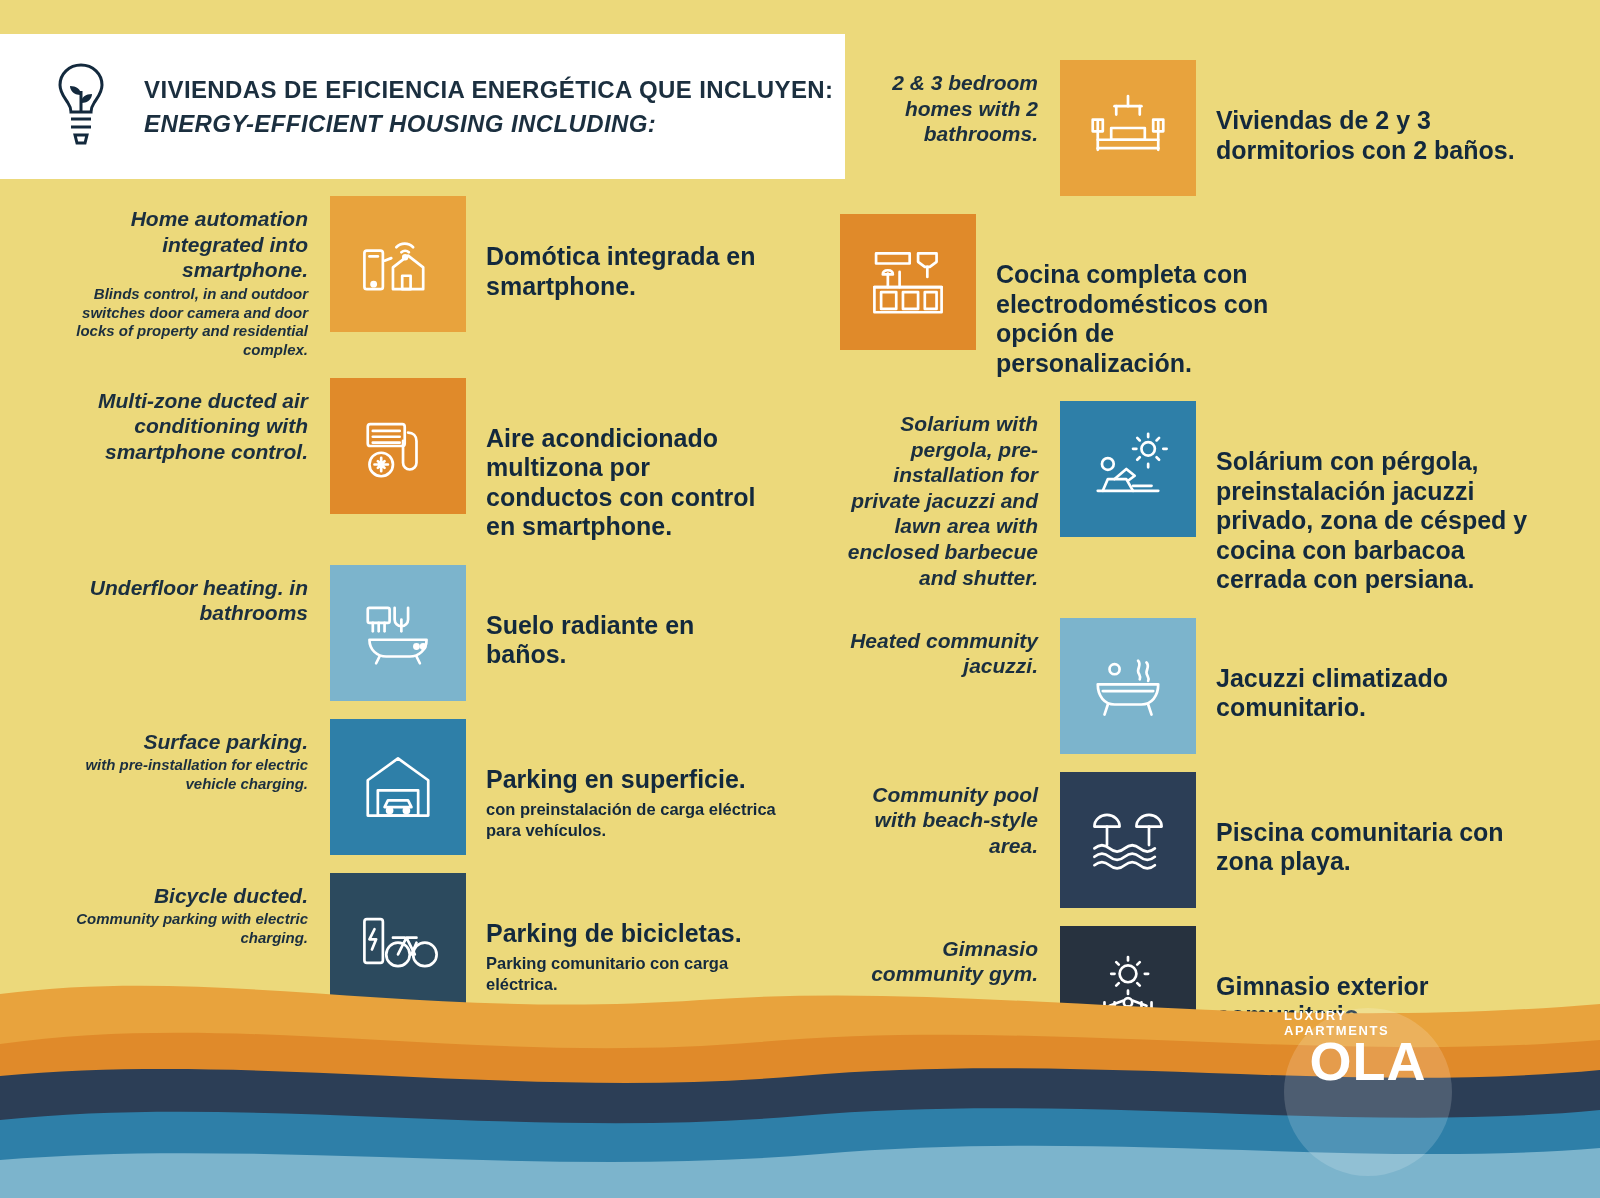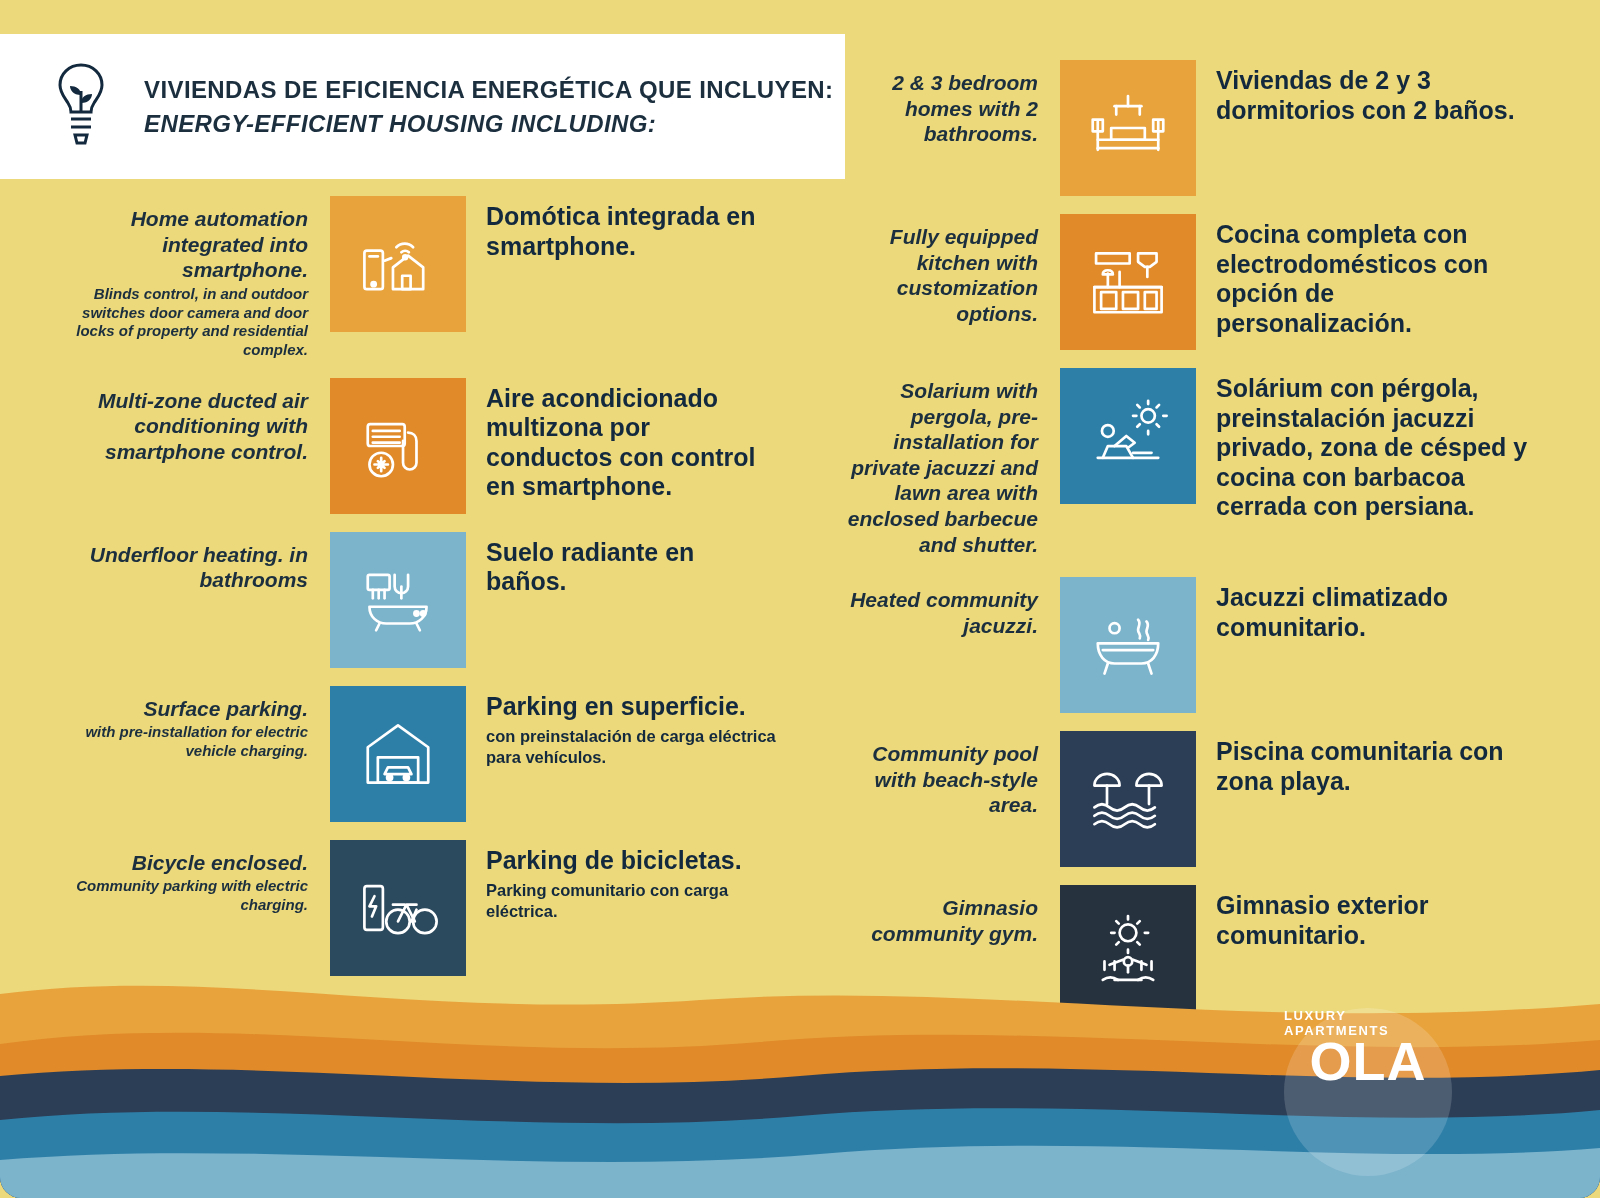--- a/index.html
+++ b/index.html
@@ -3,21 +3,21 @@
 <meta charset="utf-8">
 <style>
   * { box-sizing: border-box; margin: 0; padding: 0; }
   body {
     width: 1600px; height: 1198px;
     background: #ecd97b;
     font-family: "Liberation Sans", sans-serif;
     overflow: hidden;
     position: relative;
   }
-  .page { position: relative; width: 1600px; height: 1198px; overflow: hidden; border-radius: 21px; }
+  .page { position: relative; width: 1600px; height: 1198px; overflow: hidden; }
 
   
   .header-band {
     position: absolute; left: 0; top: 34px;
     width: 845px; height: 145px;
     background: #ffffff;
     display: flex; align-items: center;
     padding-left: 50px;
   }
   .bulb { width: 62px; height: 96px; flex: 0 0 auto; margin-right: 32px; }
@@ -46,21 +46,21 @@
   }
   .row-en .en-main { font-size: 21px; font-weight: bold; line-height: 1.22; }
   .row-en .en-sub { font-size: 15px; font-weight: bold; line-height: 1.25; margin-top: 2px; }
 
   .icon-box {
     flex: 0 0 auto; width: 136px; height: 136px;
     display: flex; align-items: center; justify-content: center;
   }
   .icon-box svg { width: 84px; height: 84px; }
 
-  .row-es { padding-left: 20px; padding-top: 6px; color: #13293d; }
+  .row-es { padding-left: 20px; padding-top: 6px; color: #13293d; margin-top: 40px; }
   .row-es .es-main { font-size: 25px; font-weight: bold; line-height: 1.18; }
   .row-es .es-sub { font-size: 16.5px; font-weight: bold; line-height: 1.25; margin-top: 5px; }
 
   
   .col-left .row-en { width: 290px; }
   .col-left .row-es { width: 310px; }
   
   .col-right .row-en { width: 220px; }
   .col-right .row-es { width: 340px; }
 
@@ -188,21 +188,21 @@
         </svg>
       </div>
       <div class="row-es">
         <div class="es-main">Parking en superficie.</div>
         <div class="es-sub">con preinstalación de carga eléctrica para vehículos.</div>
       </div>
     </div>
 
     <div class="row">
       <div class="row-en">
-        <div class="en-main">Bicycle enclosed.</div>
+        <div class="en-main">Bicycle ducted.</div>
         <div class="en-sub">Community parking with electric charging.</div>
       </div>
       <div class="icon-box" style="background:#2c4a5e">
         <svg viewBox="0 0 100 100" fill="none" stroke="#fff" stroke-width="3.2" stroke-linecap="round" stroke-linejoin="round">
           <rect x="10" y="24" width="22" height="52" rx="3"></rect>
           <path d="M22 36l-6 12h8l-5 12"></path>
           <circle cx="50" cy="66" r="14"></circle>
           <circle cx="82" cy="66" r="14"></circle>
           <path d="M50 66l10-20h12M60 46l10 20M44 46h14"></path>
           <path d="M66 66l6-14"></path>
@@ -235,24 +235,20 @@
           <rect x="80" y="40" width="12" height="14"></rect>
         </svg>
       </div>
       <div class="row-es">
         <div class="es-main">Viviendas de 2 y 3 dormitorios con 2 baños.</div>
         <div class="es-sub"></div>
       </div>
     </div>
 
     <div class="row">
-      <div class="row-en">
-        <div class="en-main">Fully equipped kitchen with customization options.</div>
-        <div class="en-sub"></div>
-      </div>
       <div class="icon-box" style="background:#e08a2a">
         <svg viewBox="0 0 100 100" fill="none" stroke="#fff" stroke-width="3.2" stroke-linecap="round" stroke-linejoin="round">
           <rect x="12" y="16" width="40" height="12"></rect>
           <path d="M62 16h22v10l-8 6H70l-8-6z"></path>
           <line x1="73" y1="32" x2="73" y2="44"></line>
           <path d="M10 56h80v30H10z"></path>
           <line x1="10" y1="56" x2="90" y2="56"></line>
           <rect x="18" y="62" width="18" height="20"></rect>
           <rect x="44" y="62" width="18" height="20"></rect>
           <rect x="70" y="62" width="14" height="20"></rect>

